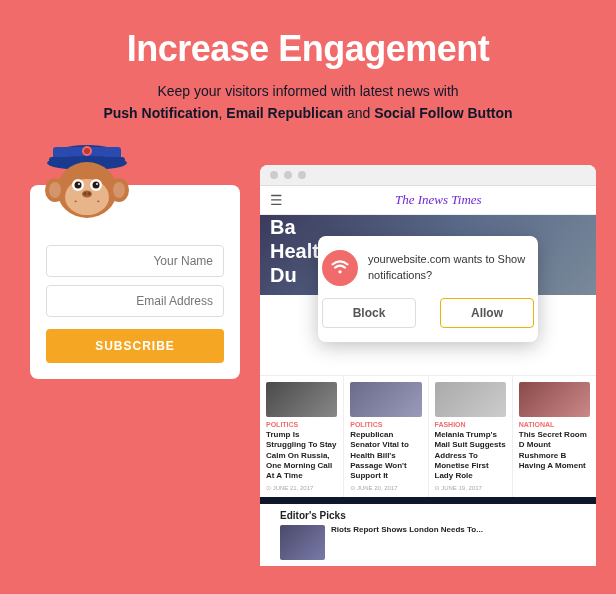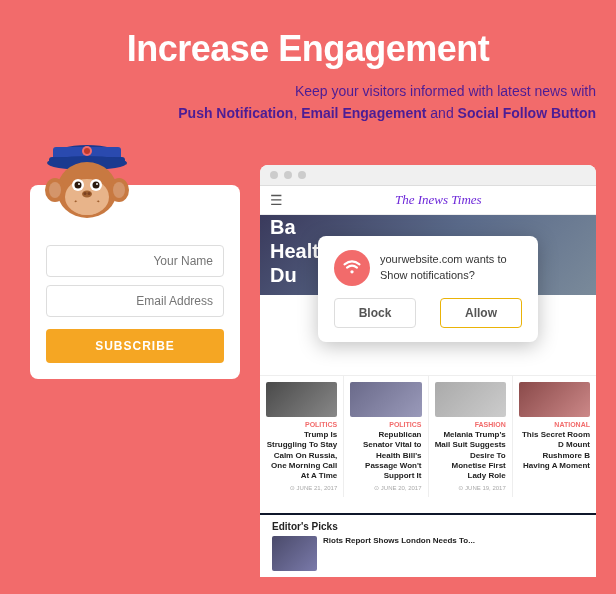--- a/index.html
+++ b/index.html
@@ -20,23 +20,22 @@
     .main-title {
       font-size: 36px;
       font-weight: 800;
       color: #fff;
       margin-bottom: 10px;
       letter-spacing: -0.5px;
     }
 
     .subtitle {
       font-size: 14px;
-      color: #4c1d95;
+      color: #0f172a;
       line-height: 1.6;
-      text-align: right;
     }
 
     .subtitle strong {
       font-weight: 800;
     }
 
     .content-area {
       display: flex;
       flex-direction: row;
       padding: 10px 20px 0 30px;
@@ -174,21 +173,21 @@
 
     
     .notification-popup {
       position: absolute;
       top: 50px;
       left: 50%;
       transform: translateX(-50%);
       background: #fff;
       border-radius: 8px;
       box-shadow: 0 4px 20px rgba(0,0,0,0.25);
-      padding: 14px 16px;
+      padding: 14px 4px;
       width: 220px;
       z-index: 10;
     }
 
     .popup-top {
       display: flex;
       align-items: center;
       gap: 10px;
       margin-bottom: 12px;
     }
@@ -248,21 +247,20 @@
       gap: 0;
       border-top: 1px solid #eee;
       margin-top: 80px;
     }
 
     .news-col {
       flex: 1;
       padding: 6px;
       border-right: 1px solid #eee;
       font-size: 8px;
-      text-align: right;
     }
 
     .news-col:last-child {
       border-right: none;
     }
 
     .news-tag {
       font-size: 7px;
       font-weight: 800;
       color: #f26b6b;
@@ -290,23 +288,22 @@
       margin-bottom: 4px;
       border-radius: 2px;
     }
 
     .img-dark { background: linear-gradient(135deg, #4a4a4a, #888); }
     .img-mid { background: linear-gradient(135deg, #6a6a8a, #9a9aba); }
     .img-light { background: linear-gradient(135deg, #aaa, #ccc); }
     .img-red { background: linear-gradient(135deg, #8a4a4a, #cc8888); }
 
     .editors-section {
-      padding: 6px 12px;
-      border-top: 2px solid #0f172a;
-      margin-top: 16px;
+      padding: 6px 20px;
+      border-top: 7px solid #0f172a;
     }
 
     .editors-title {
       font-size: 10px;
       font-weight: 800;
       color: #222;
       margin-bottom: 4px;
     }
 
     .editors-row {
@@ -338,21 +335,21 @@
   </style>
 </head>
 <body>
 
 <div>
 
   <div class="top-section">
     <h1 class="main-title">Increase Engagement</h1>
     <p class="subtitle">
       <span>Keep your visitors informed with latest news with</span><br>
-      <strong>Push Notification</strong><span>, </span><strong>Email Engagement</strong><span> and </span><strong>Social Follow Button</strong>
+      <strong>Push Notification</strong><span>, </span><strong>Email Republican</strong><span> and </span><strong>Social Follow Button</strong>
     </p>
   </div>
 
   <div class="content-area">
 
     <div class="left-card">
       
       <div class="monkey-wrapper">
         <svg width="105" height="110" viewBox="0 0 105 110">
 
@@ -448,21 +445,21 @@
           </div>
           <div class="news-col">
             <div class="news-col-img img-mid"></div>
             <div class="news-tag">POLITICS</div>
             <div class="news-col-title">Republican Senator Vital to Health Bill's Passage Won't Support It</div>
             <div class="news-col-date">⊙ JUNE 20, 2017</div>
           </div>
           <div class="news-col">
             <div class="news-col-img img-light"></div>
             <div class="news-tag">FASHION</div>
-            <div class="news-col-title">Melania Trump's Mail Suit Suggests Desire To Monetise First Lady Role</div>
+            <div class="news-col-title">Melania Trump's Mail Suit Suggests Address To Monetise First Lady Role</div>
             <div class="news-col-date">⊙ JUNE 19, 2017</div>
           </div>
           <div class="news-col">
             <div class="news-col-img img-red"></div>
             <div class="news-tag">NATIONAL</div>
             <div class="news-col-title">This Secret Room D Mount Rushmore B Having A Moment</div>
             <div class="news-col-date"></div>
           </div>
         </div>
 

